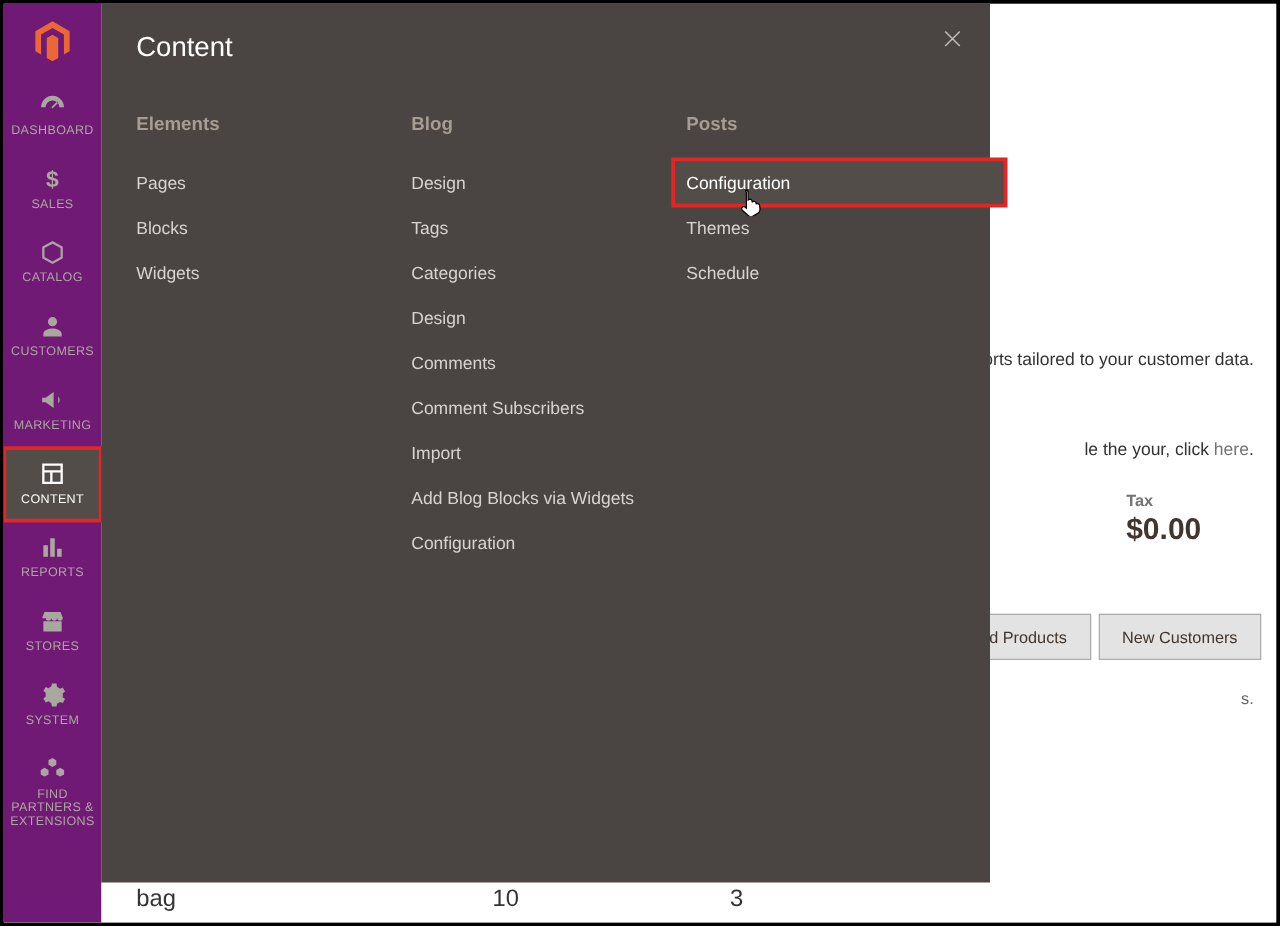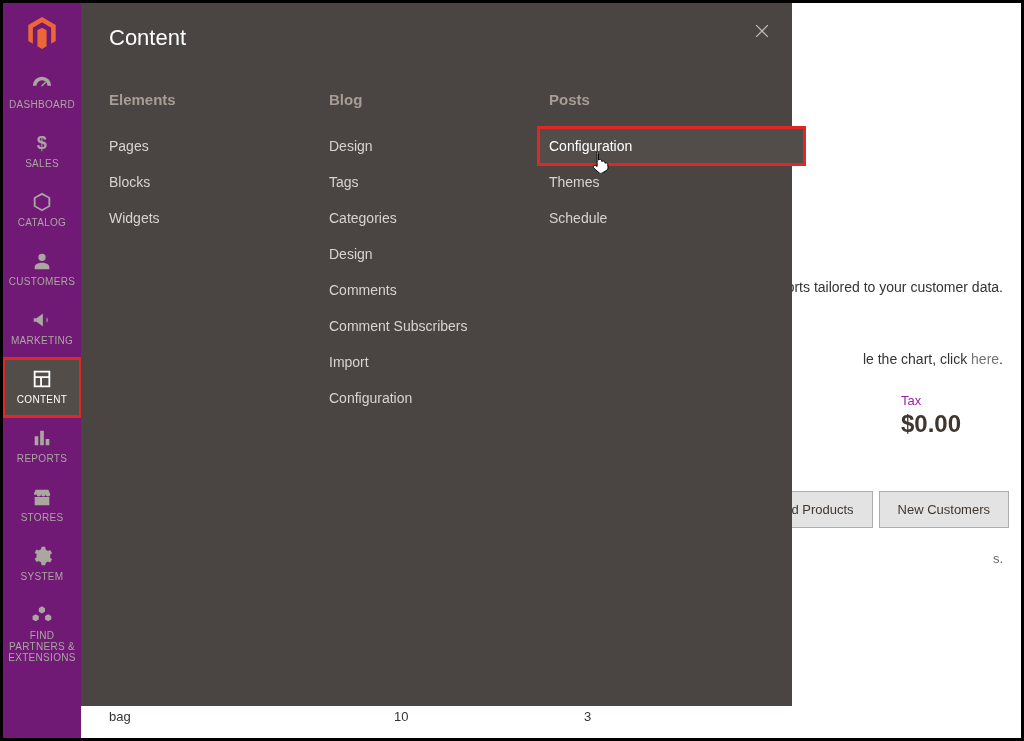--- a/index.html
+++ b/index.html
@@ -81,21 +81,21 @@
     font-size: 14px;
     color: #333;
   }
   .main .chart-text a { color: #737373; text-decoration: none; }
   .main .tax-block {
     position: absolute;
     top: 390px;
     right: 60px;
     text-align: left;
   }
-  .main .tax-block .lbl { font-size: 13px; color: #a21caf; font-weight: 400; }
+  .main .tax-block .lbl { font-size: 13px; color: #737373; font-weight: 700; }
   .main .tax-block .val { font-size: 24px; font-weight: 600; color: #41362f; margin-top: 2px;}
   .main .tabs {
     position: absolute;
     top: 488px;
     right: 12px;
     display: flex;
     gap: 6px;
   }
   .main .tabs .tab {
     background: #e3e3e3;
@@ -111,21 +111,21 @@
     right: 18px;
     font-size: 13px;
     color: #666;
   }
   .main .periodrow {
     position: absolute;
     top: 706px;
     left: 28px;
     right: 18px;
     display: flex;
-    font-size: 13px;
+    font-size: 19px;
     color: #333;
   }
   .periodrow span:nth-child(1){ flex: 0 0 285px;}
   .periodrow span:nth-child(2){ flex: 0 0 190px;}
   .periodrow span:nth-child(3){ flex: 1;}
   
   .flyout {
     position: absolute;
     left: 78px; top: 0;
     width: 711px;
@@ -282,21 +282,21 @@
           <path fill="#aaa6a0" d="M12 2l4 2.3v4.6L12 11.2 8 8.9V4.3L12 2zM4 12l4 2.3v4.6L4 21.2 0 18.9v-4.6L4 12zm16 0l4 2.3v4.6L20 21.2l-4-2.3v-4.6L20 12z" transform="scale(0.85) translate(2,1)"></path>
         </svg>
     </span>
     <span class="nav-label">FIND PARTNERS &amp; EXTENSIONS</span>
   </div>
 </nav>
 
 <div class="main">
   <div class="bi-text">reports tailored to your customer data.</div>
   <div class="chart-text">
-    <span>le the chart, click </span><a href="#">here</a><span>.</span>
+    <span>le the your, click </span><a href="#">here</a><span>.</span>
   </div>
   <div class="tax-block">
     <div class="lbl">Tax</div>
     <div class="val">$0.00</div>
   </div>
   <div class="tabs">
     <div class="tab">wed Products</div>
     <div class="tab">New Customers</div>
   </div>
   <div class="period">s.</div>
@@ -328,20 +328,21 @@
     <div class="col">
       <h3>Blog</h3>
       <ul>
         <li>Design</li>
         <li>Tags</li>
         <li>Categories</li>
         <li>Design</li>
         <li>Comments</li>
         <li>Comment Subscribers</li>
         <li>Import</li>
+        <li>Add Blog Blocks via Widgets</li>
         <li>Configuration</li>
       </ul>
     </div>
 
     <div class="col">
       <h3>Posts</h3>
       <ul>
         <li class="hovered">Configuration</li>
         <li>Themes</li>
         <li>Schedule</li>

